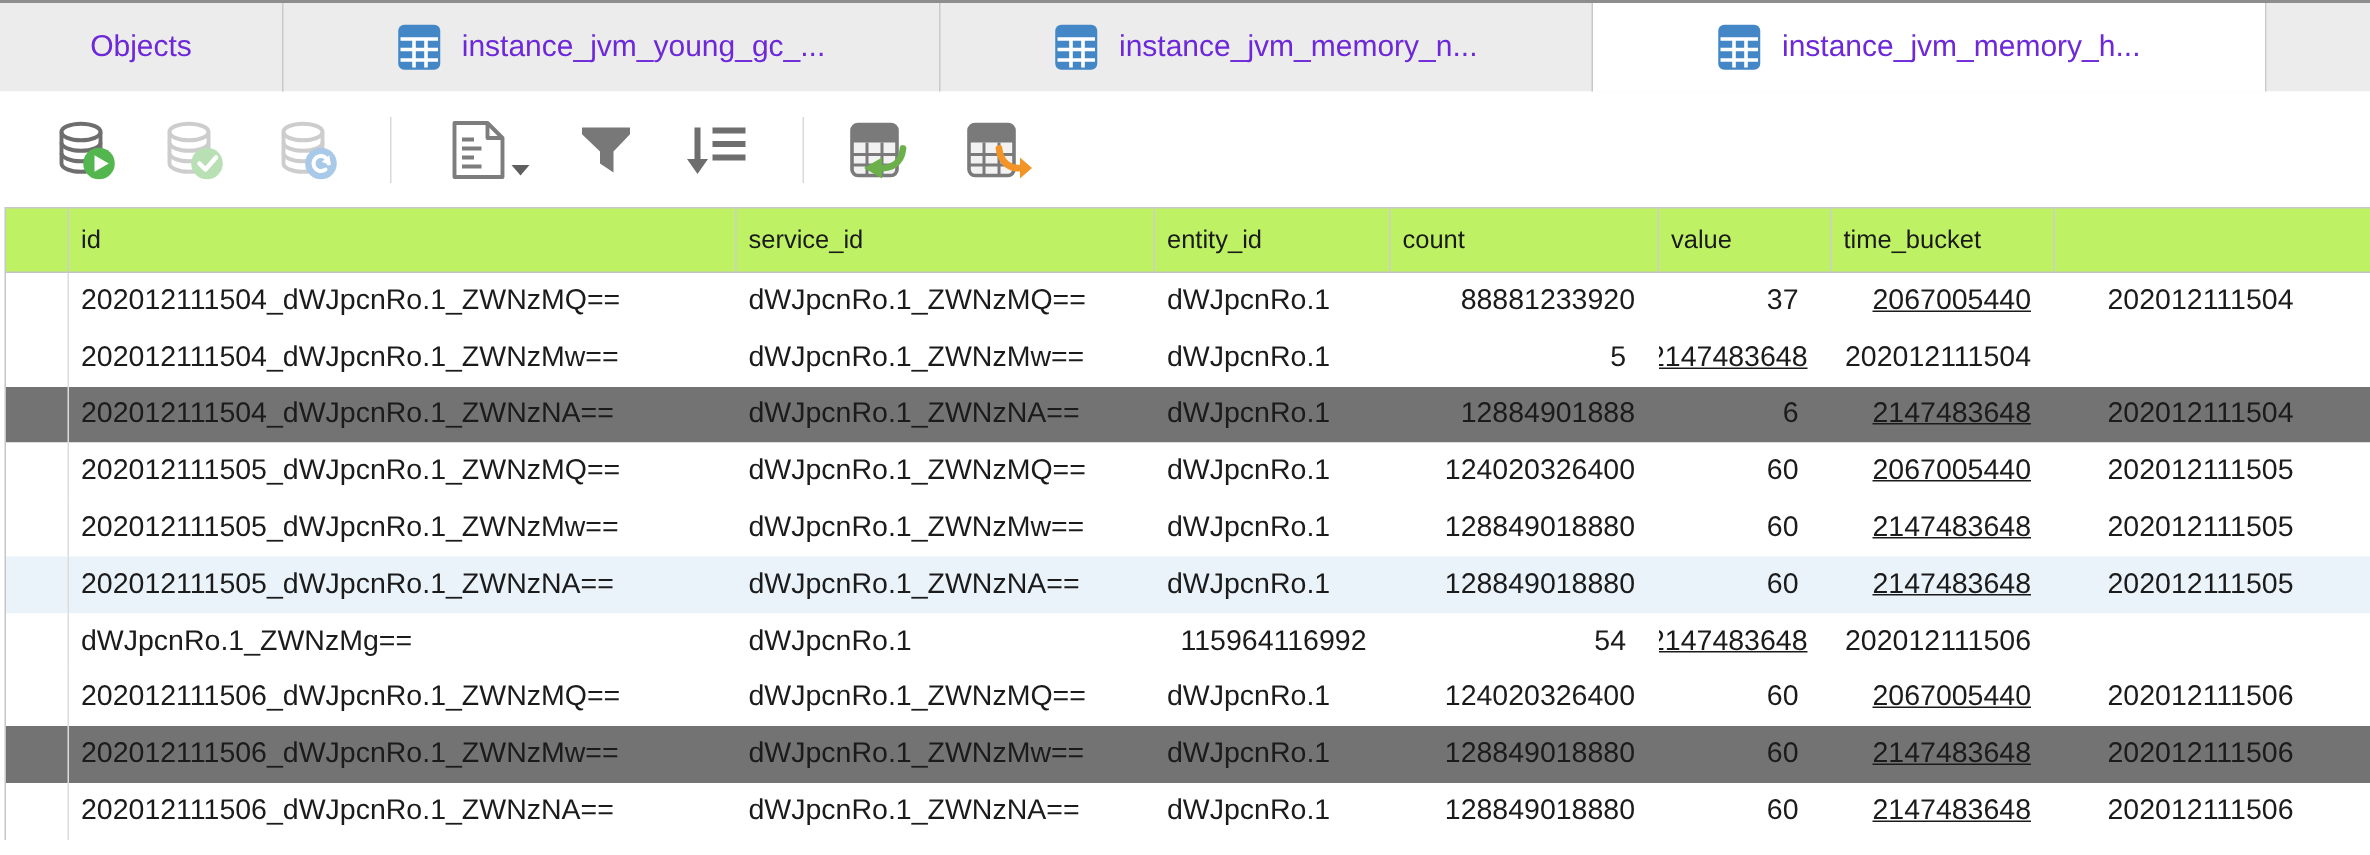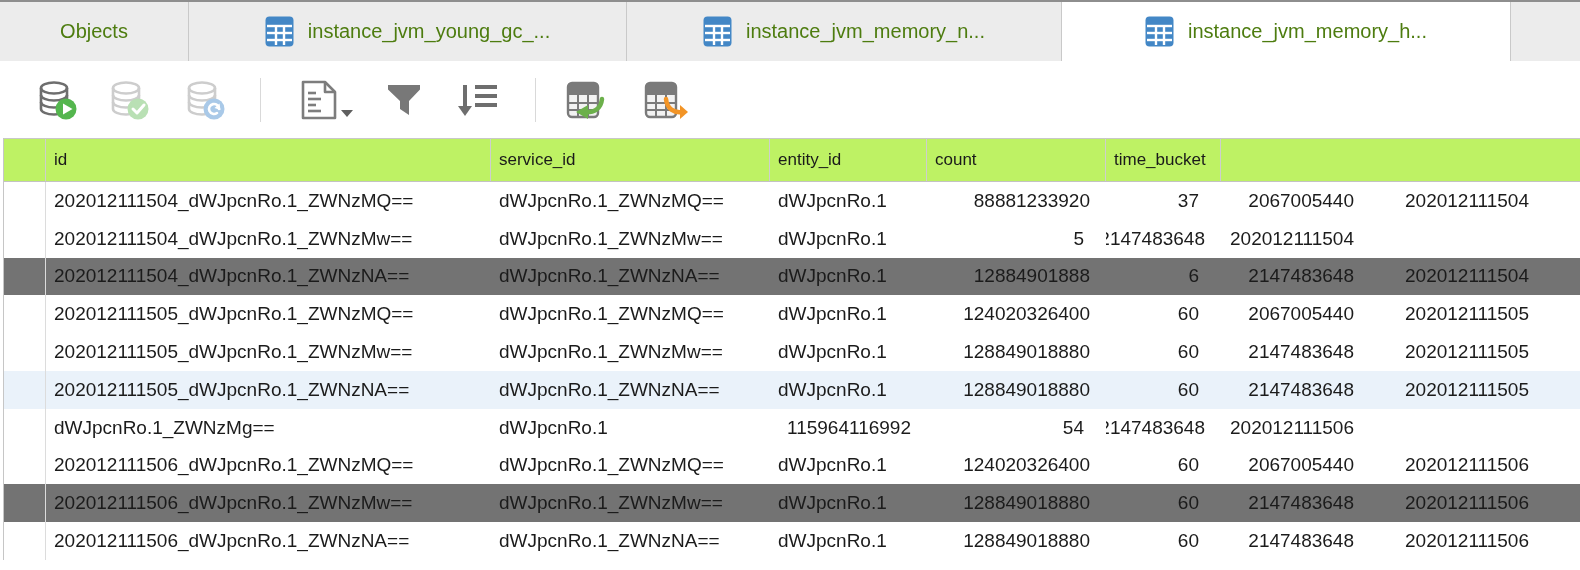--- a/index.html
+++ b/index.html
@@ -11,21 +11,21 @@
 
   
   .tabbar { height:59px; background:#ececec; display:flex; align-items:stretch; }
   .tab { display:flex; align-items:center; justify-content:center;
          border-right:1px solid #c9c9c9; gap:14px; cursor:default; }
   .tab-objects   { width:189px; }
   .tab-w2        { width:438px; }
   .tab-w3        { width:435px; }
   .tab-w4        { width:449px; }
   .tab.active    { background:#ffffff; }
-  .tab-label { font-size:20px; color:#4d7c0f; white-space:nowrap; }
+  .tab-label { font-size:20px; color:#6d28d9; white-space:nowrap; }
   .tab-icon svg { display:block; }
   .tab-filler { flex:1; }
 
   
   .toolbar { height:77px; background:#fff; display:flex; align-items:center; }
   .tbtn { display:flex; align-items:center; }
   .tsep { width:1px; height:44px; background:#d9d9d9; }
   .ml36{margin-left:36px}.ml34{margin-left:34px}.ml32{margin-left:32px}
   .ml30{margin-left:30px}.ml38{margin-left:38px}.ml28{margin-left:28px}
 
@@ -43,21 +43,21 @@
   .trow { display:grid; grid-template-columns:42px 445px 279px 157px 179px 115px 149px 175px 1fr;
           height:37.8px; background:#fff; }
   .trow.striped   { background:#737373; }
   .trow.highlight { background:#eaf2fa; }
   .cell { display:flex; align-items:center; font-size:19px; color:#1b1b1b;
           white-space:nowrap; overflow:hidden; }
   .cell.txt { padding-left:8px; }
   .cell.num { justify-content:flex-end; }
   .cell.n-sum  { padding-right:16px; }
   .cell.n-cnt  { padding-right:22px; }
-  .cell.n-val  { padding-right:16px; }
+  .cell.n-val  { padding-right:16px;text-decoration:underline; }
   .cell.n-time { padding-right:16px; }
   .cell.gutter { border-right:1px solid #dcdcdc; }
 </style>
 </head>
 <body>
 
 <div class="top-strip"></div>
 
 <div class="tabbar">
   <div class="tab tab-objects">
@@ -224,20 +224,21 @@
   </span>
 </div>
 
 <div class="gridwrap">
   <div class="ghead">
     <div class="hcell gutter"></div>
     <div class="hcell">id</div>
     <div class="hcell">service_id</div>
     <div class="hcell">entity_id</div>
     <div class="hcell">count</div>
+    <div class="hcell">value</div>
     <div class="hcell">time_bucket</div>
     <div class="hcell filler"></div>
   </div>
   <div class="gbody">
       <div class="trow ">
         <div class="cell gutter"></div>
         <div class="cell txt">202012111504_dWJpcnRo.1_ZWNzMQ==</div>
         <div class="cell txt">dWJpcnRo.1_ZWNzMQ==</div>
         <div class="cell txt">dWJpcnRo.1</div>
         <div class="cell num n-sum">88881233920</div>

